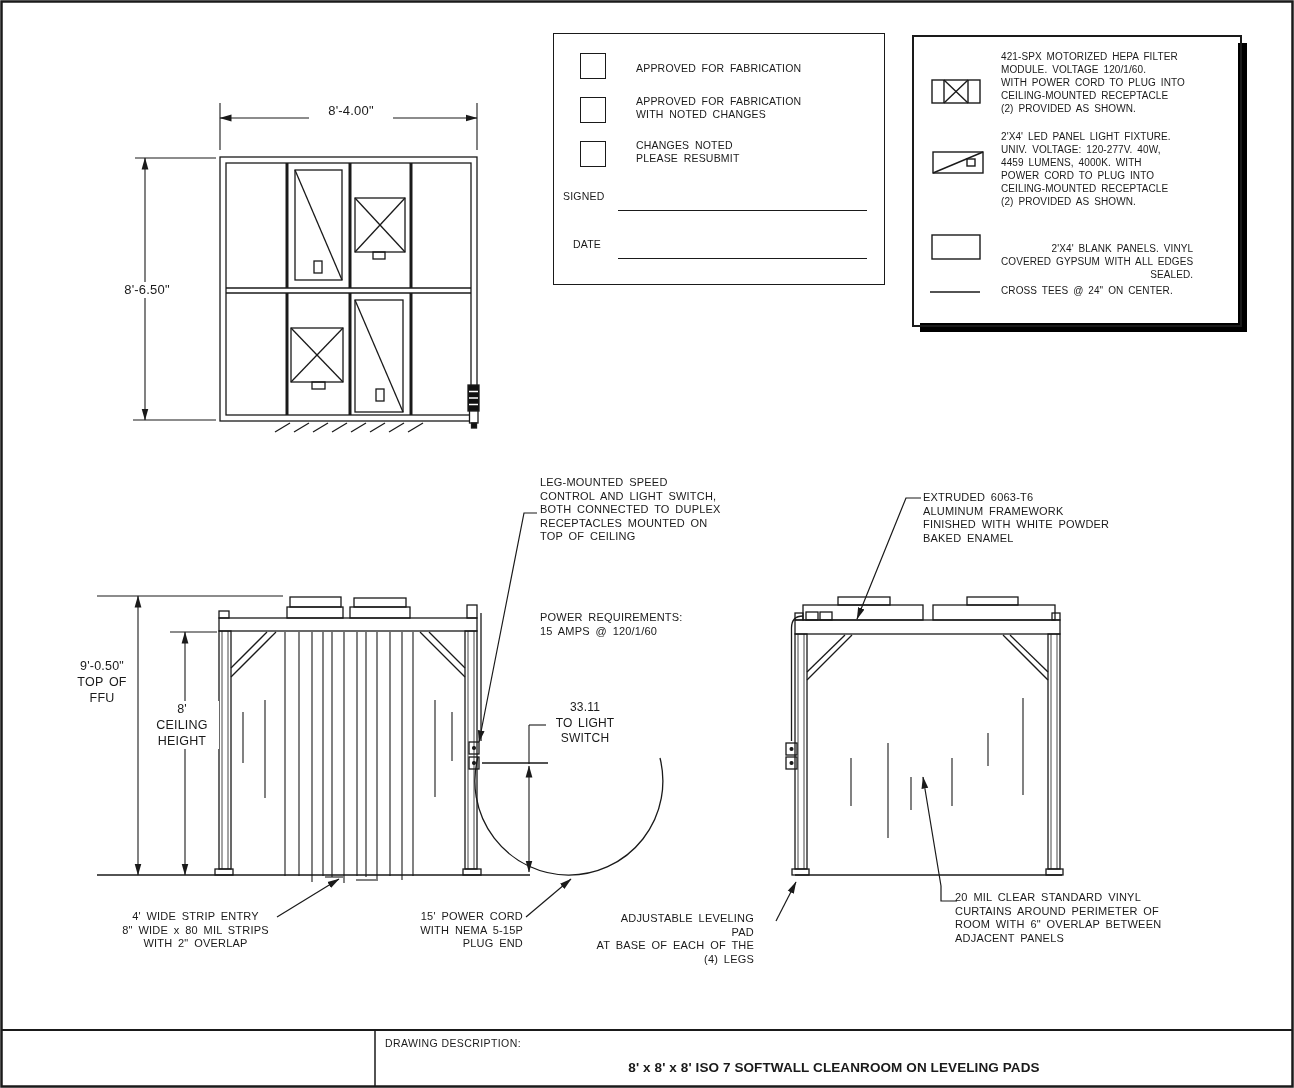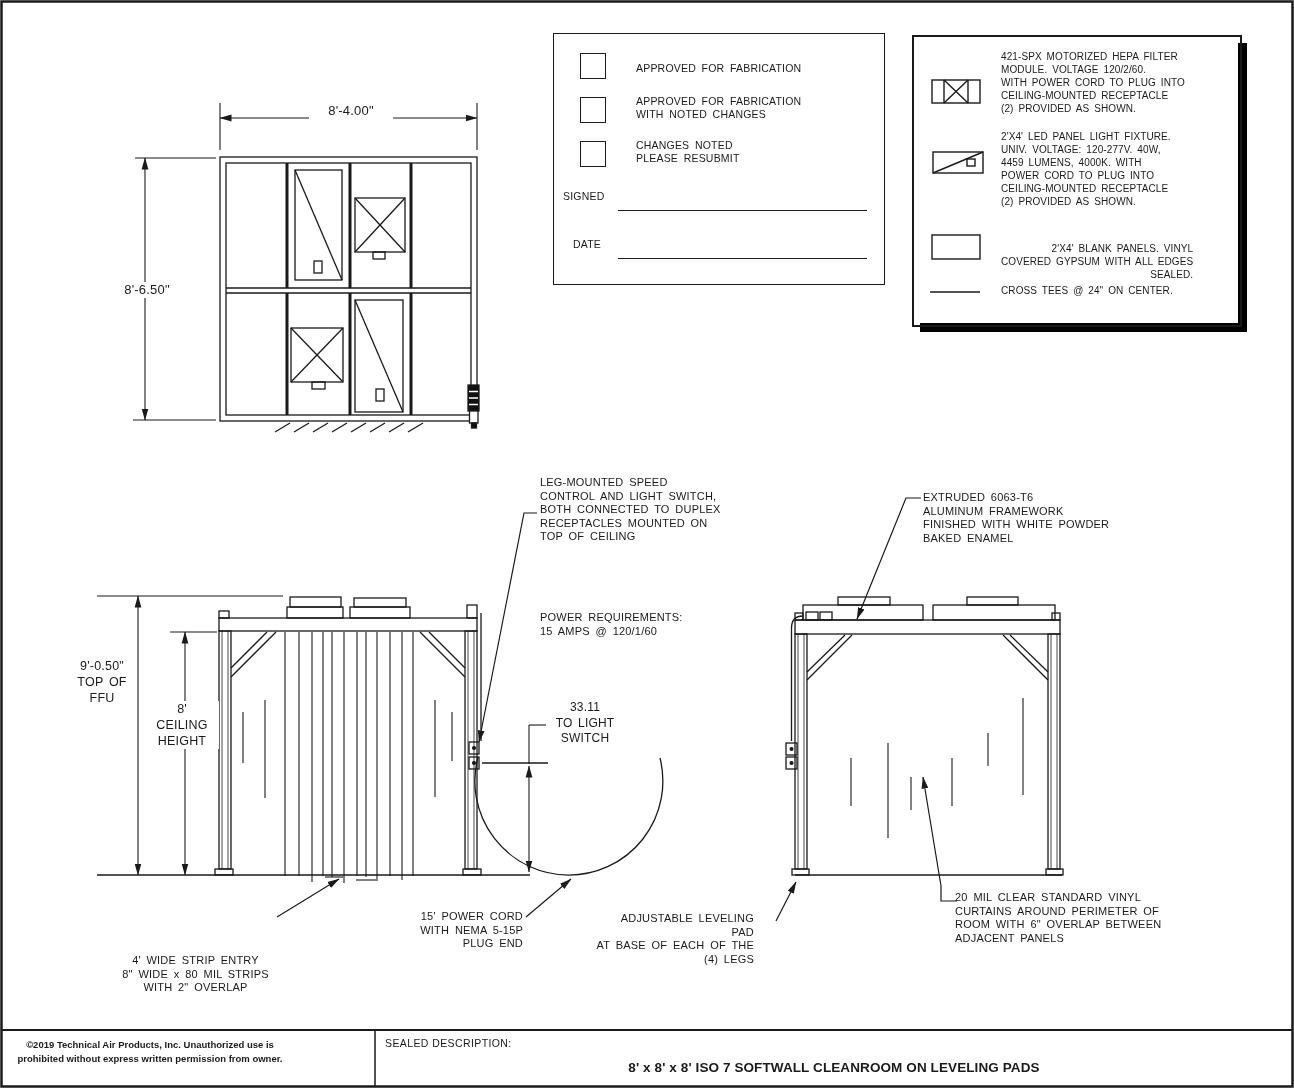--- a/index.html
+++ b/index.html
@@ -283,21 +283,21 @@
 PLEASE RESUBMIT</div>
 <div class="lbl" style="left:563px;top:190px;">SIGNED</div>
 <div class="sig-line" style="left:618px;top:196px;width:249px;height:14px;"></div>
 <div class="lbl" style="left:573px;top:238px;">DATE</div>
 <div class="sig-line" style="left:618px;top:244px;width:249px;height:14px;"></div>
 
 <div class="shadow" style="left:920px;top:323px;width:327px;height:9px;"></div>
 <div class="shadow" style="left:1238px;top:43px;width:9px;height:289px;"></div>
 <div class="box" style="left:912px;top:35px;width:326px;height:288px;border-width:2px;"></div>
 <div class="legtxt" style="left:1001px;top:50px;">421-SPX  MOTORIZED HEPA FILTER
-MODULE. VOLTAGE 120/2/60.
+MODULE. VOLTAGE 120/1/60.
 WITH POWER CORD TO PLUG INTO
 CEILING-MOUNTED RECEPTACLE
 (2) PROVIDED AS SHOWN.</div>
 <div class="legtxt" style="left:1001px;top:130px;">2'X4' LED PANEL LIGHT FIXTURE.
 UNIV. VOLTAGE: 120-277V.  40W,
 4459 LUMENS, 4000K. WITH
 POWER CORD TO PLUG INTO
 CEILING-MOUNTED RECEPTACLE
 (2) PROVIDED AS SHOWN.</div>
 <div class="legtxt" style="left:1001px;top:242px;text-align:right;">2'X4' BLANK PANELS. VINYL
@@ -321,32 +321,30 @@
 CONTROL AND LIGHT SWITCH,
 BOTH CONNECTED TO DUPLEX
 RECEPTACLES MOUNTED ON
 TOP OF CEILING</div>
 <div class="t" style="left:540px;top:611px;">POWER REQUIREMENTS:
 15 AMPS @ 120/1/60</div>
 <div class="t" style="left:923px;top:491px;">EXTRUDED 6063-T6
 ALUMINUM FRAMEWORK
 FINISHED WITH WHITE POWDER
 BAKED ENAMEL</div>
-<div class="t ctr" style="left:113px;top:910px;width:165px;margin-top:44px;">4' WIDE STRIP ENTRY
+<div class="t ctr" style="left:113px;top:910px;width:165px;">4' WIDE STRIP ENTRY
 8" WIDE x 80 MIL STRIPS
 WITH 2" OVERLAP</div>
 <div class="t rgt" style="left:400px;top:910px;width:123px;">15' POWER CORD
 WITH NEMA 5-15P
 PLUG END</div>
 <div class="t rgt" style="left:596px;top:912px;width:158px;">ADJUSTABLE LEVELING PAD
 AT BASE OF EACH OF THE
 (4) LEGS</div>
 <div class="t" style="left:955px;top:891px;">20 MIL CLEAR STANDARD VINYL
 CURTAINS AROUND PERIMETER OF
 ROOM WITH 6" OVERLAP BETWEEN
 ADJACENT PANELS</div>
 
-<div class="tb-copy" style="left:15px;top:1038px;width:270px;">©2019 Technical Air Products, Inc.  Unauthorized use is
-prohibited without express written permission from owner.</div>
-<div class="tb-lbl" style="left:385px;top:1037px;">SEALED DESCRIPTION:</div>
+<div class="tb-lbl" style="left:385px;top:1037px;">DRAWING DESCRIPTION:</div>
 <div class="tb-title" style="left:375px;top:1060px;width:918px;">8' x 8' x 8' ISO 7 SOFTWALL CLEANROOM ON LEVELING PADS</div>
 
 </div>
 
 </body></html>

